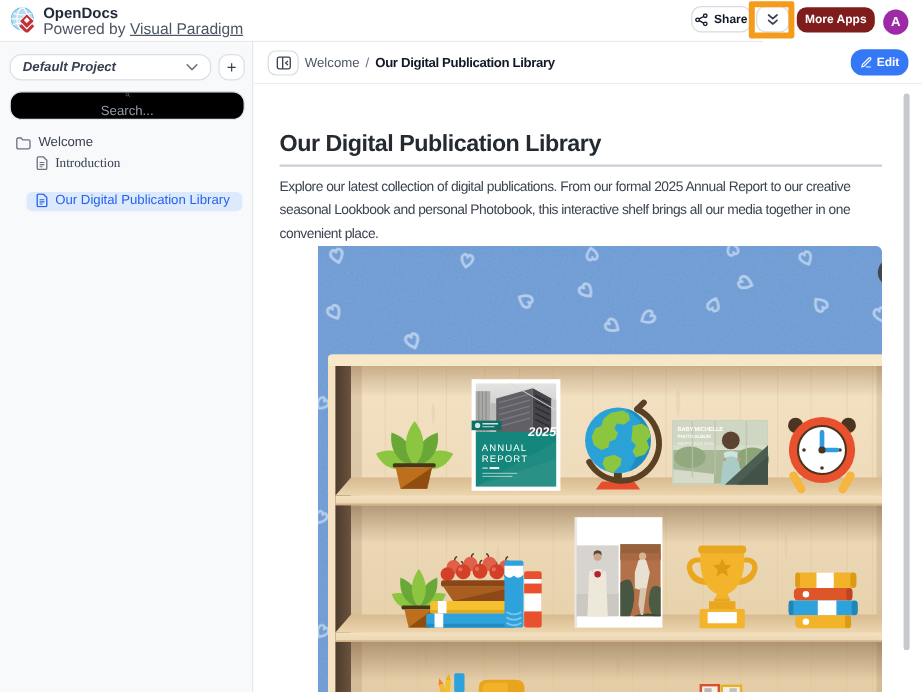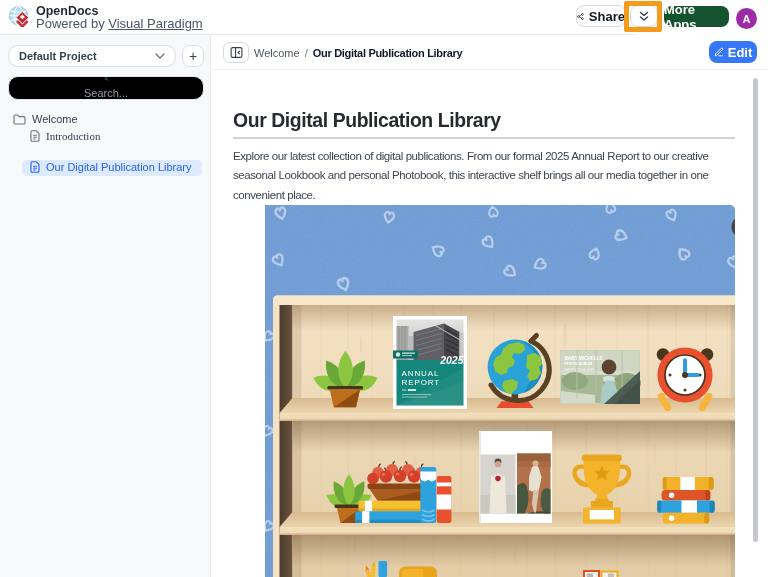--- a/index.html
+++ b/index.html
@@ -4,40 +4,40 @@
 <style>
   * { margin:0; padding:0; box-sizing:border-box; }
   html,body { width:768px; height:577px; overflow:hidden; font-family:"Liberation Sans",sans-serif; background:#fff; }
   
   #header { position:absolute; left:0; top:0; width:636px; height:35px; background:#fff; border-bottom:1px solid #e8eaed; z-index:5; }
   #logo { position:absolute; left:9px; top:6px; width:21px; height:21px; }
   #brand { position:absolute; left:36px; top:4px; }
   #brand .t1 { font-size:12.5px; font-weight:bold; color:#1f2937; line-height:14px; }
   #brand .t2 { font-size:13px; color:#4b5563; line-height:11px; }
   #brand .t2 u { text-decoration:underline; }
-  .btn { position:absolute; display:flex; align-items:center; justify-content:center; border-radius:8px; font-size:13px; font-weight:bold; }
+  .btn { position:absolute; display:flex; align-items:center; justify-content:center; border-radius:8px; font-size:10px; font-weight:bold; }
   #btnShare { left:576px; top:5px; width:50px; height:22px; background:#fff; border:1px solid #d7dade; color:#111827; gap:5px; }
   #btnChev { left:630px; top:5px; width:28px; height:22px; background:#fff; border:1px solid #d7dade; color:#374151; }
   #orangeBox { position:absolute; left:624px; top:1px; width:38px; height:31px; border:5px solid #f59b1b; border-radius:2px; z-index:9; }
-  #btnMore { left:664px; top:6px; width:65px; height:21px; background:#14532d; color:#fff; }
+  #btnMore { left:664px; top:6px; width:65px; height:21px; background:#7f1d1d; color:#fff; }
   #avatar { position:absolute; left:736px; top:8px; width:21px; height:21px; border-radius:50%; background:#9c2ba5; color:#fff; font-size:11px; font-weight:bold; display:flex; align-items:center; justify-content:center; }
   
   #sidebar { position:absolute; left:0; top:35px; width:211px; height:542px; background:#f8f9fb; border-right:1px solid #e5e7eb; }
-  #projSel { position:absolute; left:8px; top:10px; width:168px; height:22px; background:#fff; border:1px solid #dcdfe4; border-radius:10px; font-size:11px; font-weight:bold; color:#374151; display:flex; align-items:center; padding:0 10px; }
+  #projSel { position:absolute; left:8px; top:10px; width:168px; height:22px; background:#fff; border:1px solid #dcdfe4; border-radius:10px; font-size:11px; font-weight:bold; color:#374151; display:flex; align-items:center; padding:0 10px;font-style:italic; }
   #plusBtn { position:absolute; left:182px; top:10px; width:22px; height:22px; background:#fff; border:1px solid #dcdfe4; border-radius:8px; display:flex; align-items:center; justify-content:center; color:#374151; font-size:14px; font-weight:400; }
   #searchBox { position:absolute; left:8px; top:41px; width:196px; height:24px; background:#000000; border:1px solid #e3e6ea; border-radius:10px; display:flex; align-items:center; padding:0 8px; gap:6px; color:#929ba6; font-size:11px;flex-direction:column; }
   .treerow { position:absolute; display:flex; align-items:center; gap:6px; font-size:11px; color:#374151; }
   .treesel { position:absolute; left:22px; top:125px; width:180px; height:16px; background:#dde9fc; border-radius:5px; }
   
   #crumb { position:absolute; left:212px; top:35px; width:556px; height:35px; background:#fff; border-bottom:1px solid #eceef1; }
   #toggleBtn { position:absolute; left:11px; top:7px; width:26px; height:21px; border:1px solid #d7dade; border-radius:7px; background:#fff; display:flex; align-items:center; justify-content:center; }
   #crumbText { position:absolute; left:42px; top:0; height:35px; display:flex; align-items:center; font-size:11px; color:#4b5563; }
   #crumbText b { letter-spacing:-0.3px; }
   #crumbText b { color:#111827; font-size:11px; }
-  #btnEdit { left:709px; top:41px; width:48px; height:22px; background:#3578f6; color:#fff; gap:4px; z-index:6;}
+  #btnEdit { left:709px; top:41px; width:48px; height:22px; background:#3578f6; color:#fff; gap:4px; z-index:6;border-radius:10px;}
   
   #content { position:absolute; left:212px; top:71px; width:556px; height:506px; background:#fff; }
   #title { position:absolute; left:21px; top:38px; font-size:19.4px; font-weight:bold; color:#252a31; letter-spacing:-0.4px; }
   #rule { position:absolute; left:21px; top:66px; width:502px; height:2px; background:#cdd2d9; }
   #para { position:absolute; left:21px; top:76px; width:510px; font-size:11.5px; letter-spacing:-0.42px; line-height:19.4px; color:#3c4450; white-space:nowrap; }
   #illu { position:absolute; left:21px; top:134px; width:502px; height:372px; border-radius:5px 5px 0 0; overflow:hidden;padding-left:32px; }
   #scrollThumb { position:absolute; left:753px; top:78px; width:5px; height:464px; background:#c5c8cc; border-radius:3px; z-index:8; }
 </style>
 </head>
 <body>

